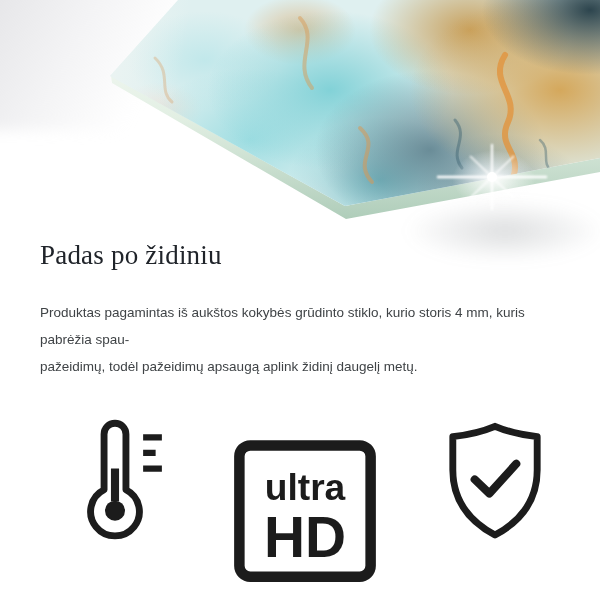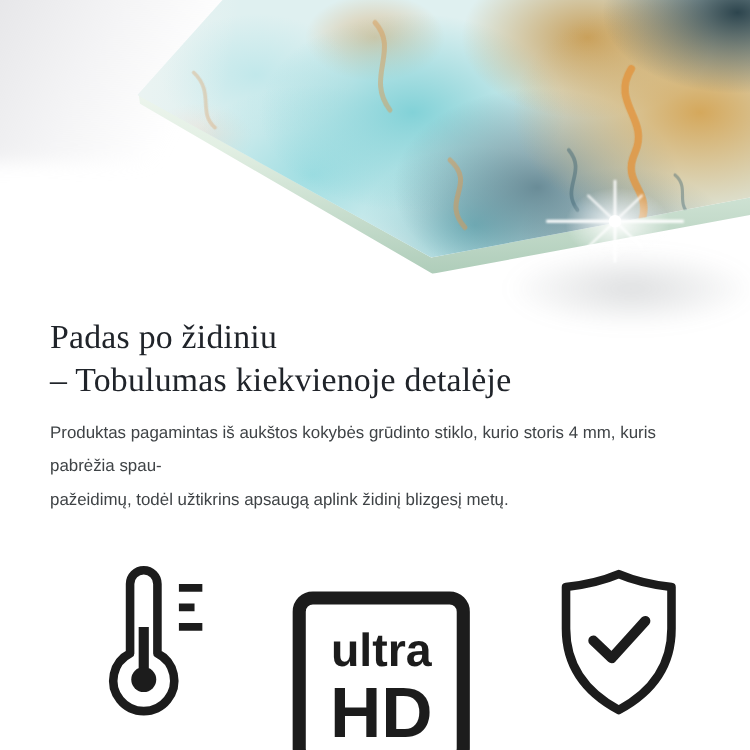--- a/index.html
+++ b/index.html
@@ -35,22 +35,22 @@
             radial-gradient(60px 40px at 160px 110px, rgba(232,224,214,.8), rgba(232,224,214,0) 70%),
             #dff0f0; }
   .veins { position:absolute; left:0; top:0; width:600px; height:262px; }
   .sparkle-glow { position:absolute; left:452px; top:150px; width:84px; height:58px; z-index:5;
           background:radial-gradient(closest-side, rgba(255,255,255,.95), rgba(255,255,255,0)); }
   .sparkle { position:absolute; left:432px; top:132px; width:120px; height:90px; z-index:6; }
 
   
   .content { position:absolute; left:0; top:232px; width:600px; }
   h1 { font-family:"Liberation Serif", serif; font-weight:400; color:#20242a;
-       font-size:27px; line-height:35px; margin:20px 30px 0 40px; letter-spacing:.2px; }
-  .para { margin:10px 30px 0 40px; color:#3f4346; font-size:13.5px; line-height:27px; }
+       font-size:27px; line-height:35px; margin:6px 30px 0 40px; letter-spacing:.2px; }
+  .para { margin:26px 30px 0 40px; color:#3f4346; font-size:13.5px; line-height:27px; }
   .features { display:flex; justify-content:space-between; margin:26px 30px 0 40px; flex-wrap:wrap; }
   .cell { display:flex; flex-direction:column; align-items:center; margin-bottom:26px; }
   .cell.c1 { width:150px; } .cell.c2 { width:210px; } .cell.c3 { width:150px; }
   svg.ic { stroke:#1c1c1c; fill:none; stroke-width:2.2; }
   svg.ic text { stroke:none; fill:#1c1c1c; font-family:"Liberation Sans", sans-serif; }
 </style>
 </head>
 <body>
 
 <div class="page">
@@ -79,26 +79,25 @@
         <line x1="38" y1="24" x2="82" y2="66" stroke-width="1.4"></line>
         <line x1="82" y1="24" x2="38" y2="66" stroke-width="1.4"></line>
       </g>
       <circle cx="60" cy="45" r="5" fill="#ffffff"></circle>
     </svg>
   </div>
 
   <div class="content">
     <h1>
       <span>Padas po židiniu</span><br>
-      <span>– Tobulumas kiekvienoje detalėje</span>
     </h1>
 
     <div class="para">
       <div>Produktas pagamintas iš aukštos kokybės grūdinto stiklo, kurio storis 4 mm, kuris pabrėžia spau-</div>
-      <div>pažeidimų, todėl užtikrins apsaugą aplink židinį blizgesį metų.</div>
+      <div>pažeidimų, todėl pažeidimų apsaugą aplink židinį daugelį metų.</div>
     </div>
 
     <div class="features">
 
       <div class="cell c1">
         <svg class="ic" viewBox="0 0 48 48">
           <path d="M20.5 9 a3.5 3.5 0 0 1 7 0 v17.8 a7.8 7.8 0 1 1 -7 0 Z" stroke-linejoin="round"></path>
           <line x1="24" y1="20" x2="24" y2="30.5" stroke-width="2.6"></line>
           <circle cx="24" cy="33.5" r="3.2" fill="#1c1c1c" stroke="none"></circle>
           <path d="M33 10 h6 M33 15 h4 M33 20 h6" stroke-width="2"></path>

